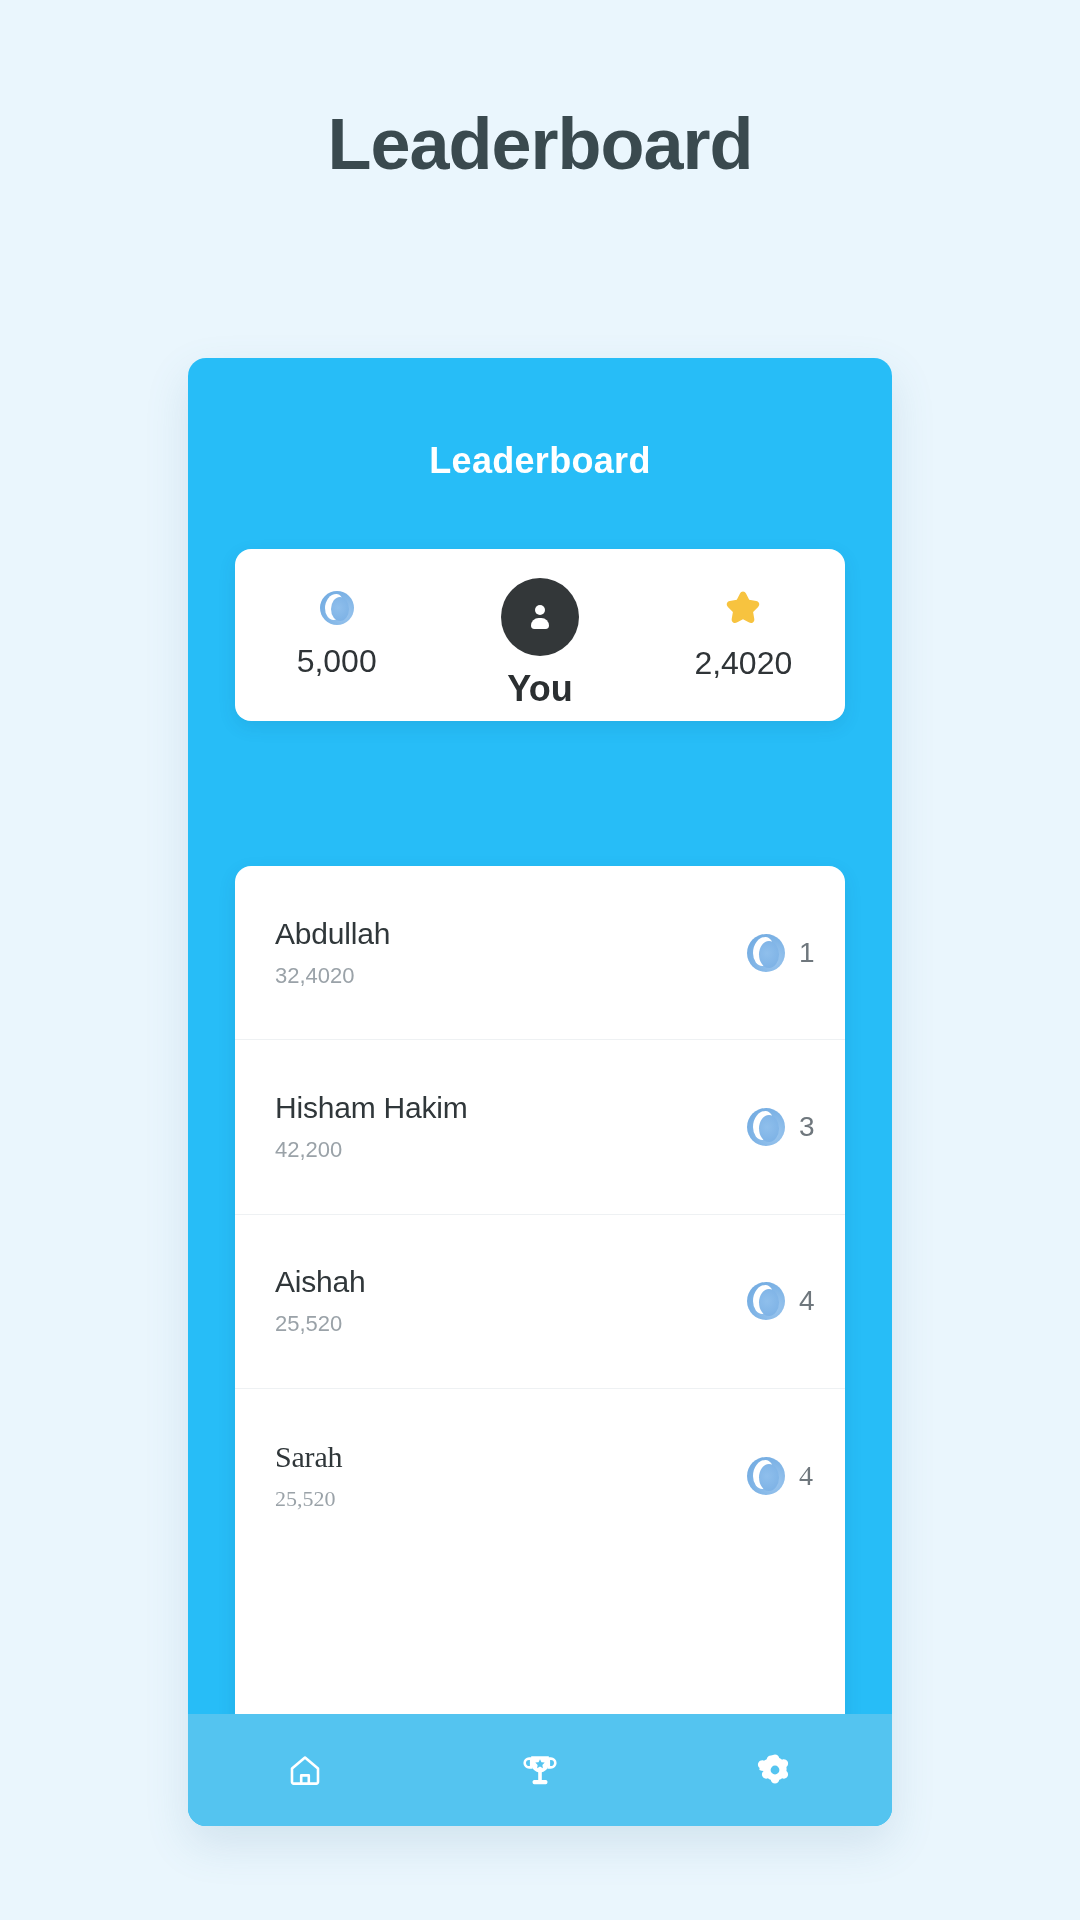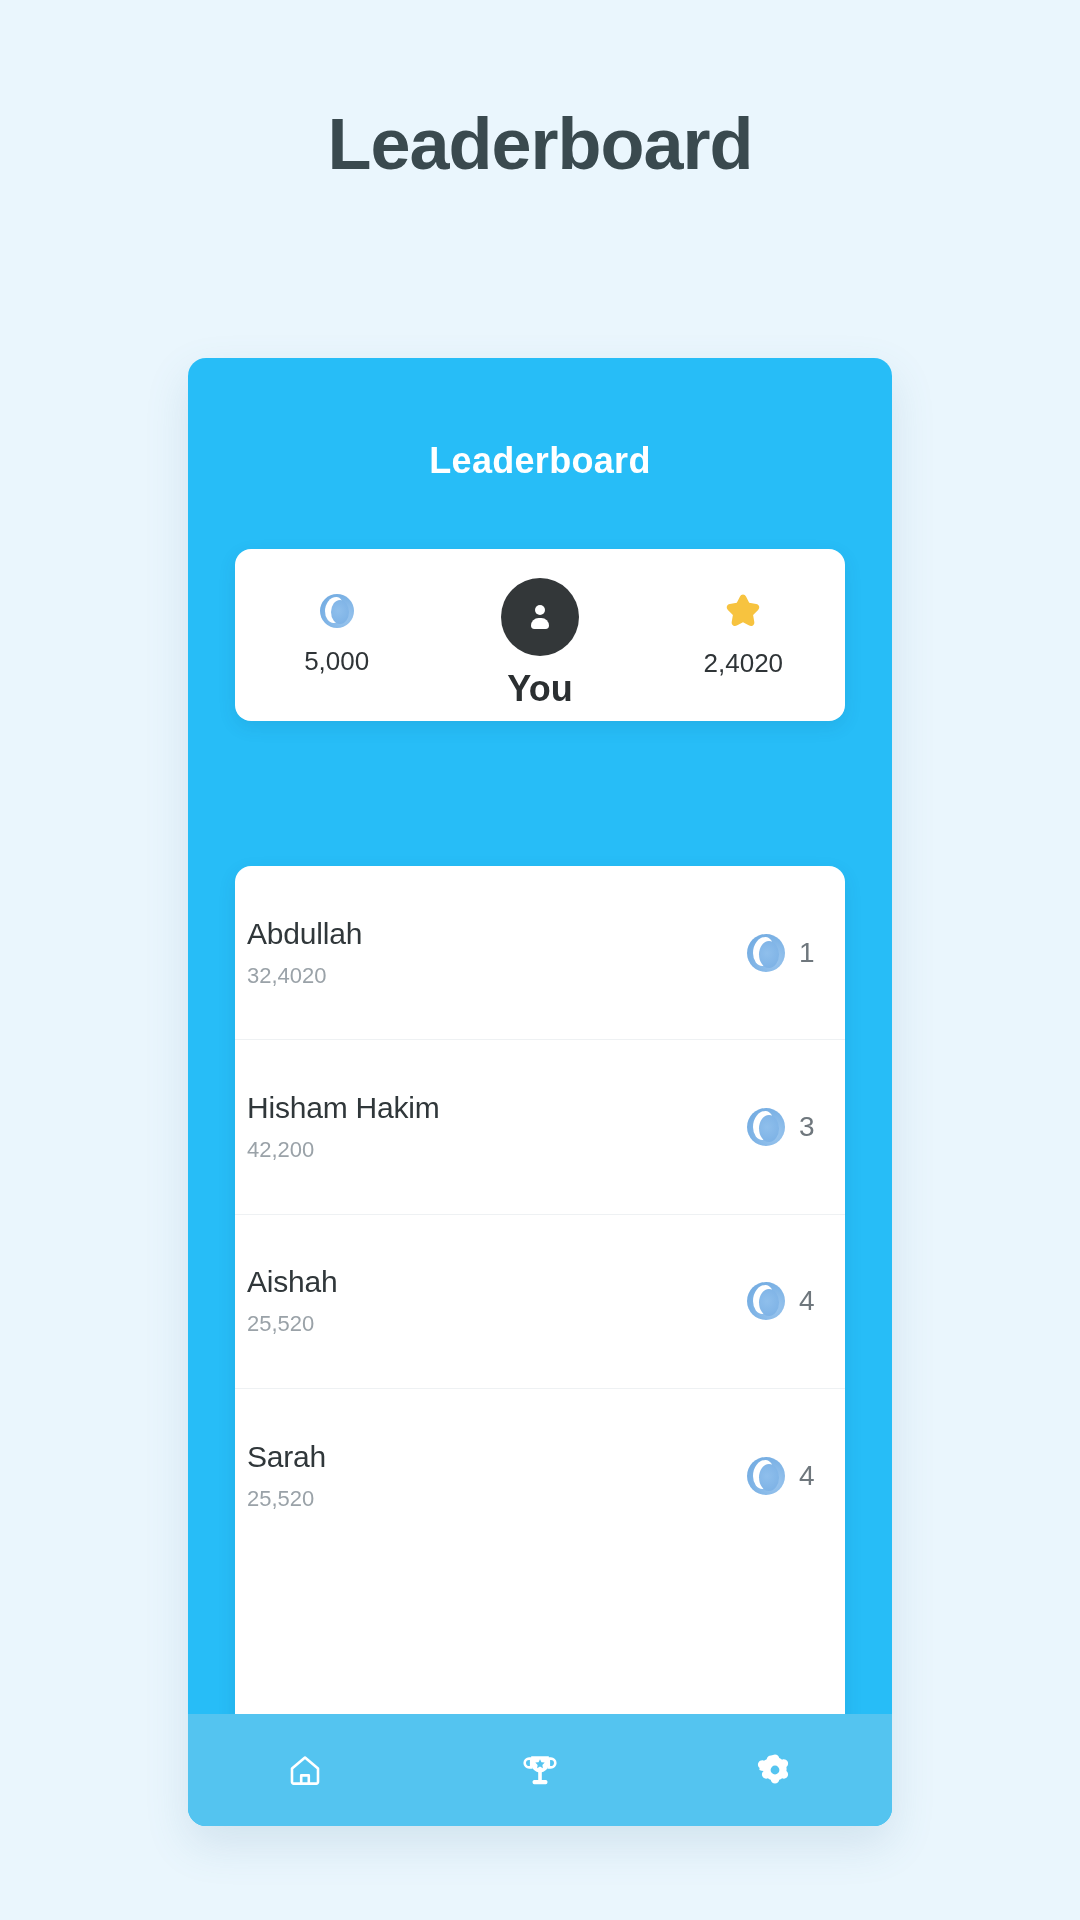--- a/index.html
+++ b/index.html
@@ -105,21 +105,21 @@
     height: 24px;
     border-radius: 50%;
     background: radial-gradient(circle at 40% 45%, #8fbfec 0%, #79afe4 100%);
   }
   .sphere-icon.lg { width: 38px; height: 38px; }
   .sphere-icon.lg::before { left: 6px; top: 3px; width: 21px; height: 29px; }
   .sphere-icon.lg::after { left: 12px; top: 7px; width: 20px; height: 27px; }
 
   .stat-value {
     margin-top: 18px;
-    font-size: 26px;
+    font-size: 32px;
     color: #2f3437;
     font-weight: normal;
   }
 
   .avatar {
     width: 78px;
     height: 78px;
     border-radius: 50%;
     background: #333739;
     display: flex;
@@ -181,25 +181,25 @@
     height: 872px;
     background: #ffffff;
     border-radius: 16px;
     box-shadow: 0 6px 18px rgba(0,60,100,0.10);
     overflow: hidden;
   }
   .row {
     height: 174.4px;
     display: flex;
     align-items: center;
-    padding: 0 28px 0 12px;
+    padding: 0 28px 0 40px;
     box-sizing: border-box;
     border-bottom: 1px solid #eef1f3;
   }
-  .row:last-child { border-bottom: none; }
+  .row:last-child { border-bottom: none; font-family: Liberation Serif, serif; }
   .row-info { flex: 1; display: flex; flex-direction: column; justify-content: center; }
   .row-name {
     font-size: 30px;
     color: #30373a;
     font-weight: normal;
     letter-spacing: -0.2px;
   }
   .row-score {
     margin-top: 12px;
     font-size: 22px;

